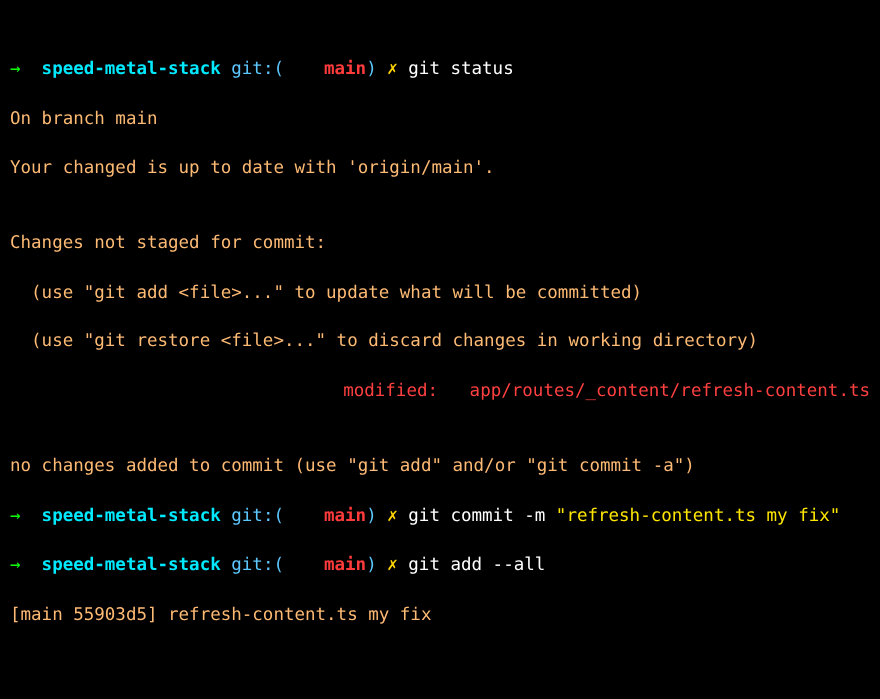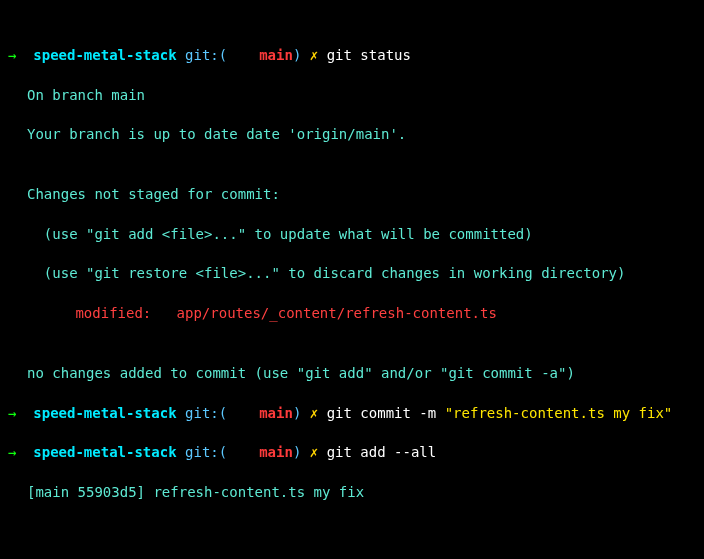--- a/index.html
+++ b/index.html
@@ -19,32 +19,32 @@
     white-space: pre;
   }
   .arrow { color: #10ff10; }           
   .dir   { color: #00eaff; font-weight: bold; }  
   .gitlbl{ color: #5cc8ff; }           
   .paren { color: #5cc8ff; }
   .branch{ color: #ff3b3b; font-weight: bold; padding-left: 32px; }
   .star  { color: #ffd400; font-weight: bold; } 
   .cmd   { color: #fff; }
   .str   { color: #ffe600; }           
-  .mod   { color: #ff4040; }           
-  .out   { color: #5eead4; margin-left: 19px; }
+  .mod   { color: #ff4040; text-align: right; }           
+  .out   { color: #fdba74; }
   .line { display: block; }
 </style>
 </head>
 <body>
 
 <div class="term">
 
 <span class="line"><span class="arrow">→</span>  <span class="dir">speed-metal-stack</span> <span class="gitlbl">git:(</span><span class="branch">main</span><span class="paren">)</span> <span class="star">✗</span> <span class="cmd">git status</span></span>
 <span class="line out">On branch main</span>
-<span class="line out">Your branch is up to date date 'origin/main'.</span>
+<span class="line out">Your changed is up to date with 'origin/main'.</span>
 <span class="line out"></span>
 <span class="line out">Changes not staged for commit:</span>
 <span class="line out">  (use "git add &lt;file&gt;..." to update what will be committed)</span>
 <span class="line out">  (use "git restore &lt;file&gt;..." to discard changes in working directory)</span>
 <span class="line mod">        modified:   app/routes/_content/refresh-content.ts</span>
 <span class="line out"></span>
 <span class="line out">no changes added to commit (use "git add" and/or "git commit -a")</span>
 <span class="line"><span class="arrow">→</span>  <span class="dir">speed-metal-stack</span> <span class="gitlbl">git:(</span><span class="branch">main</span><span class="paren">)</span> <span class="star">✗</span> <span class="cmd">git commit -m </span><span class="str">"refresh-content.ts my fix"</span></span>
 <span class="line"><span class="arrow">→</span>  <span class="dir">speed-metal-stack</span> <span class="gitlbl">git:(</span><span class="branch">main</span><span class="paren">)</span> <span class="star">✗</span> <span class="cmd">git add --all</span></span>
 <span class="line out">[main 55903d5] refresh-content.ts my fix</span>

